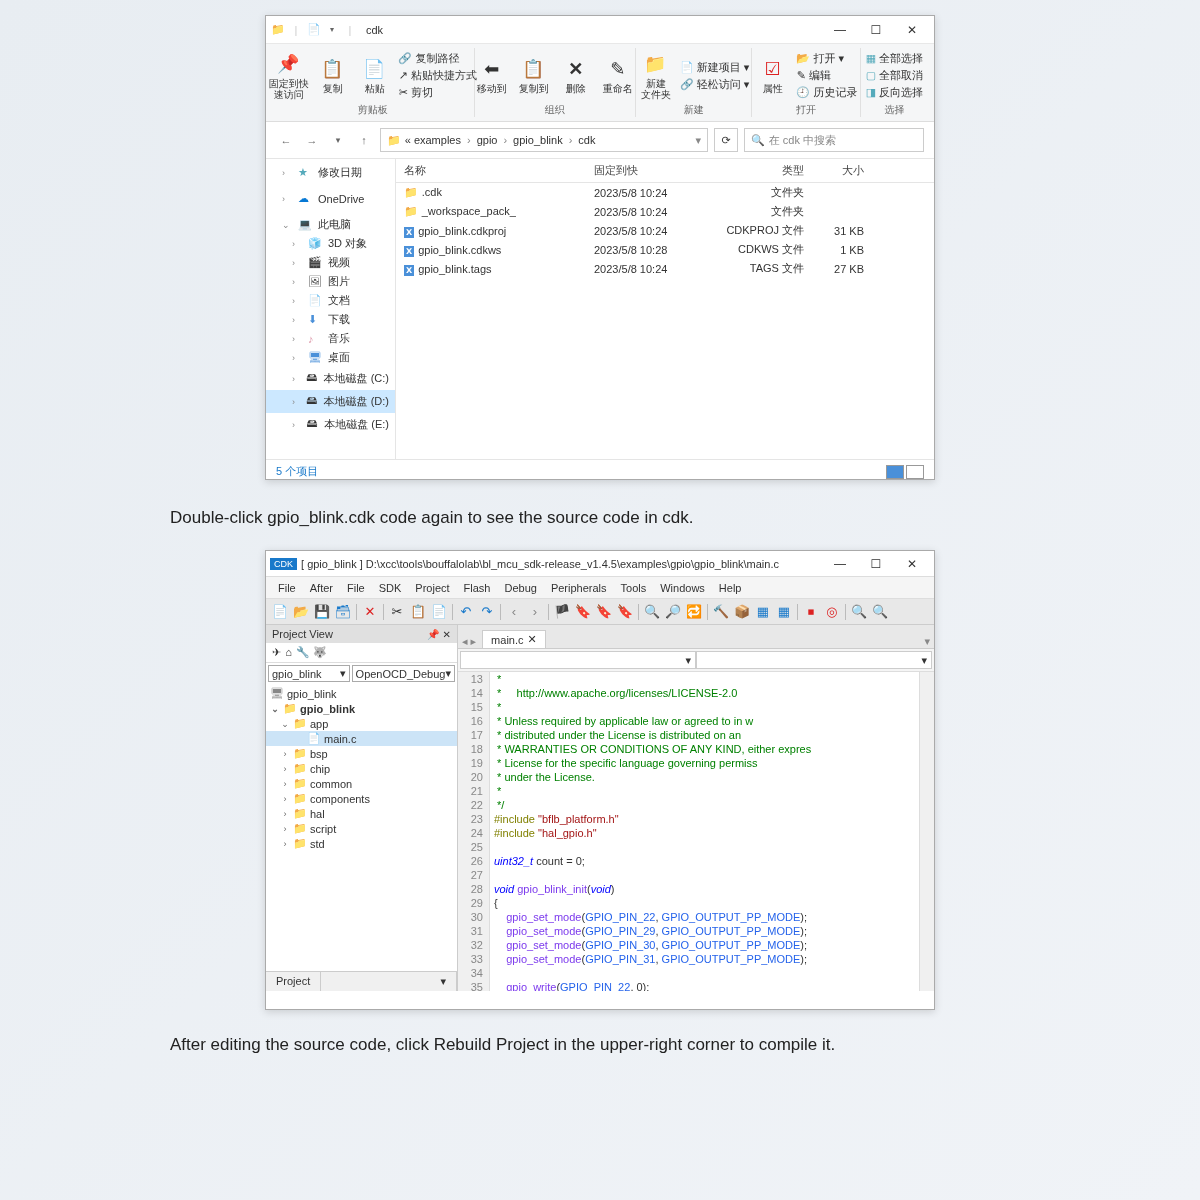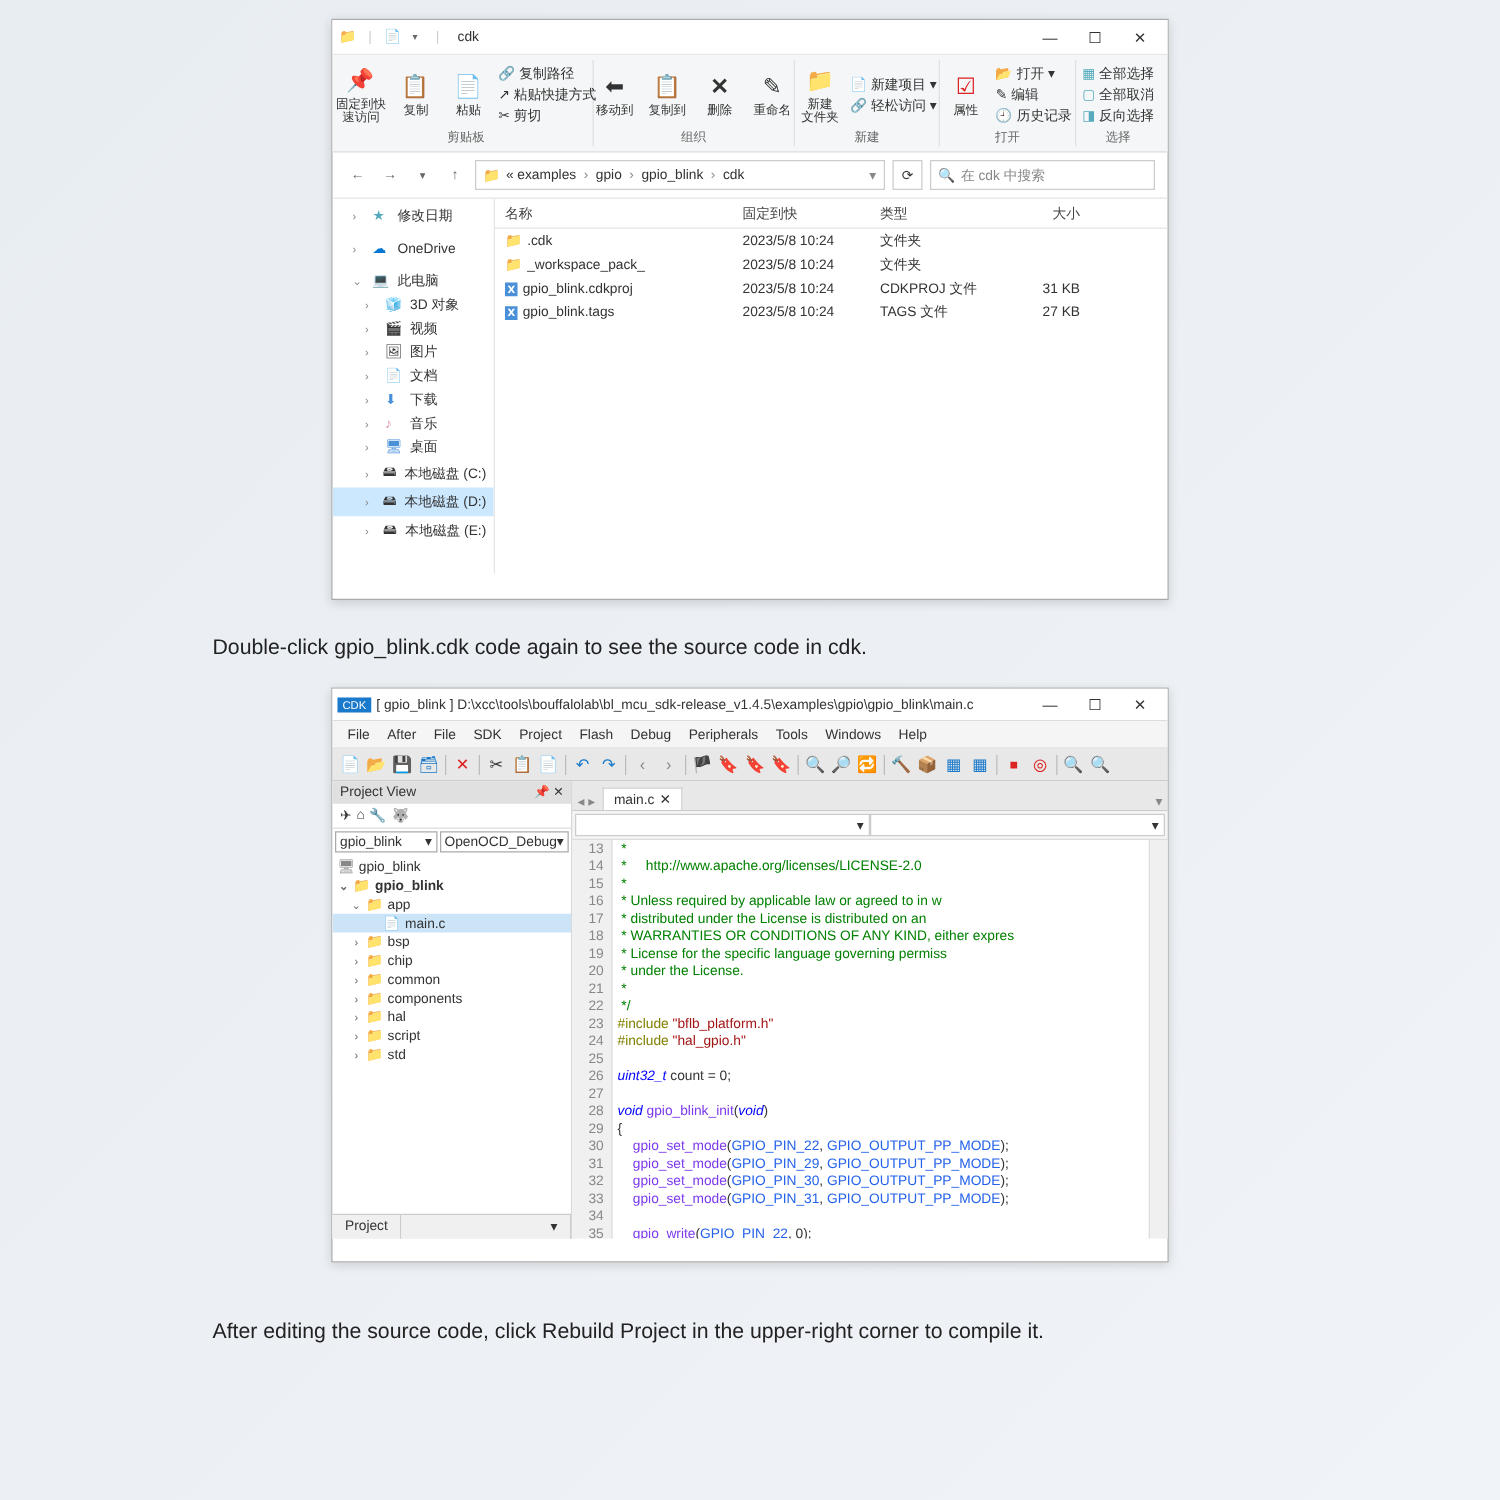--- a/index.html
+++ b/index.html
@@ -36,21 +36,21 @@
 .explorer-body{display:flex;height:300px;}
 .sidebar{width:130px;border-right:1px solid #e5e5e5;overflow-y:auto;padding:4px 0;}
 .sb-item{display:flex;align-items:center;padding:2px 6px 2px 16px;gap:6px;cursor:pointer;font-size:11px;white-space:nowrap;}
 .sb-item.selected{background:#cce8ff;}
 .sb-item .chev{width:10px;color:#888;font-size:9px;}
 .sb-item .ico{width:14px;}
 .filelist{flex:1;}
 .fl-header{display:flex;border-bottom:1px solid #e5e5e5;padding:4px 8px;font-size:11px;color:#444;}
 .fl-col-name{width:190px;}
 .fl-col-date{width:110px;}
-.fl-col-type{width:100px;}
+.fl-col-type{width:100px;text-align:right;}
 .fl-col-size{width:60px;text-align:right;}
 .fl-row{display:flex;padding:2px 8px;align-items:center;cursor:pointer;}
 .fl-row .ico{width:16px;margin-right:4px;}
 .statusbar{border-top:1px solid #e5e5e5;padding:4px 10px;font-size:11px;color:#1979ca;display:flex;align-items:center;}
 .view-icons{margin-left:auto;display:flex;gap:2px;}
 .view-icons span{width:18px;height:14px;border:1px solid #999;display:inline-block;}
 .caption{font-size:17px;color:#222;margin:28px 0 22px 0;padding:0 10px;}
 .win2{width:670px;height:460px;margin:0 auto;}
 .ide-title{display:flex;align-items:center;height:26px;padding:0 4px;background:#fff;border-bottom:1px solid #ddd;}
 .ide-title .lbl{font-size:11px;margin-left:4px;overflow:hidden;text-overflow:ellipsis;white-space:nowrap;}
@@ -345,27 +345,40 @@
             <div class="fl-col-type">文件夹</div>
             <div class="fl-col-size"></div>
           </div>
           <div class="fl-row">
             <div class="fl-col-name"><span class="ico file-ico" style="background:#4a90d9;color:#fff;font-size:8px;padding:1px 2px">𝗫</span>gpio_blink.cdkproj</div>
             <div class="fl-col-date">2023/5/8 10:24</div>
             <div class="fl-col-type">CDKPROJ 文件</div>
             <div class="fl-col-size">31 KB</div>
           </div>
           <div class="fl-row">
+            <div class="fl-col-name"><span class="ico file-ico" style="background:#4a90d9;color:#fff;font-size:8px;padding:1px 2px">𝗫</span>gpio_blink.cdkws</div>
+            <div class="fl-col-date">2023/5/8 10:28</div>
+            <div class="fl-col-type">CDKWS 文件</div>
+            <div class="fl-col-size">1 KB</div>
+          </div>
+          <div class="fl-row">
             <div class="fl-col-name"><span class="ico file-ico" style="background:#4a90d9;color:#fff;font-size:8px;padding:1px 2px">𝗫</span>gpio_blink.tags</div>
             <div class="fl-col-date">2023/5/8 10:24</div>
             <div class="fl-col-type">TAGS 文件</div>
             <div class="fl-col-size">27 KB</div>
           </div>
         </div>
     </div>
+  </div>
+  <div class="statusbar">
+    <span>5 个项目</span>
+    <div class="view-icons">
+        <span style="background:#4a90d9"></span>
+        <span></span>
+      </div>
   </div>
 </div>
 
 <div class="caption">Double-click gpio_blink.cdk code again to see the source code in cdk.</div>
 
 <div class="window win2">
   <div class="ide-title">
     <span style="background:#1979ca;color:#fff;padding:1px 4px;font-size:9px">CDK</span>
     <span class="lbl">[ gpio_blink ] D:\xcc\tools\bouffalolab\bl_mcu_sdk-release_v1.4.5\examples\gpio\gpio_blink\main.c</span>
     <div class="win-controls">
@@ -580,13 +593,13 @@
     (, 0);
     (, 0);
     (, 0);
 }</div>
         <div class="scroll-v"></div>
       </div>
     </div>
   </div>
 </div>
 
-<div class="caption" style="margin-top:45px">After editing the source code, click Rebuild Project in the upper-right corner to compile it.</div>
+<div class="caption" style="margin-top:25px">After editing the source code, click Rebuild Project in the upper-right corner to compile it.</div>
 
 </body></html>

